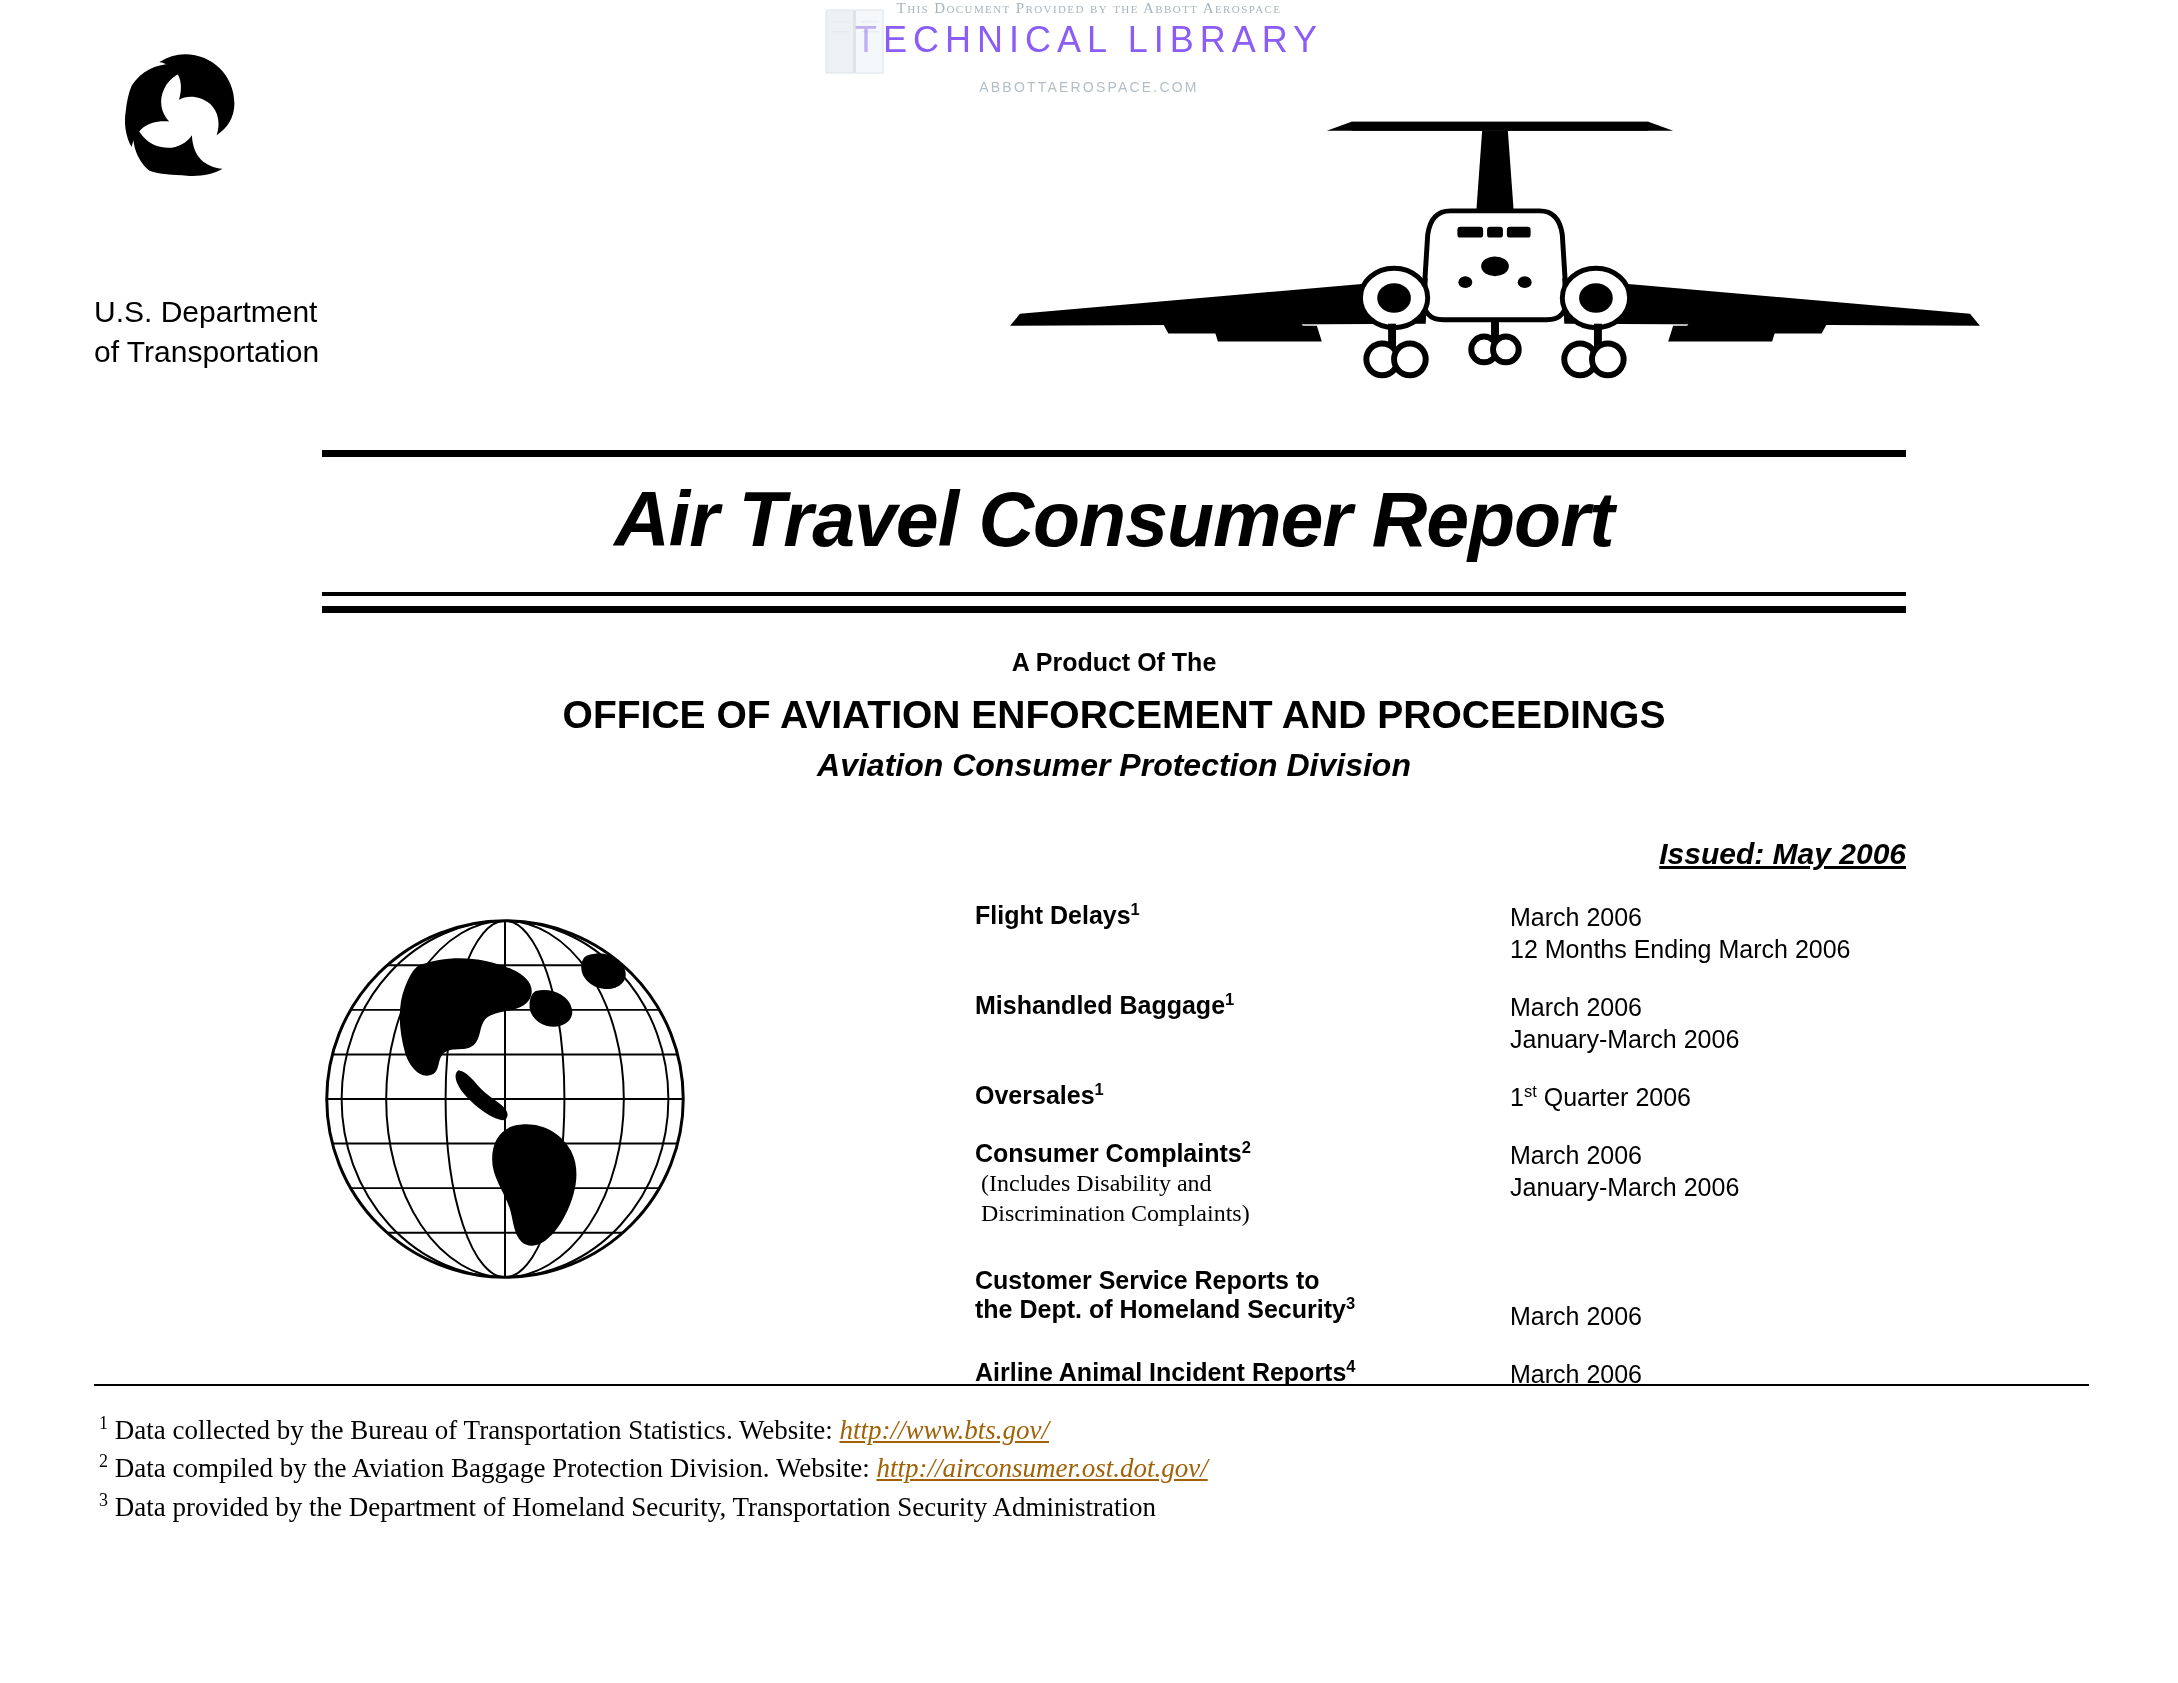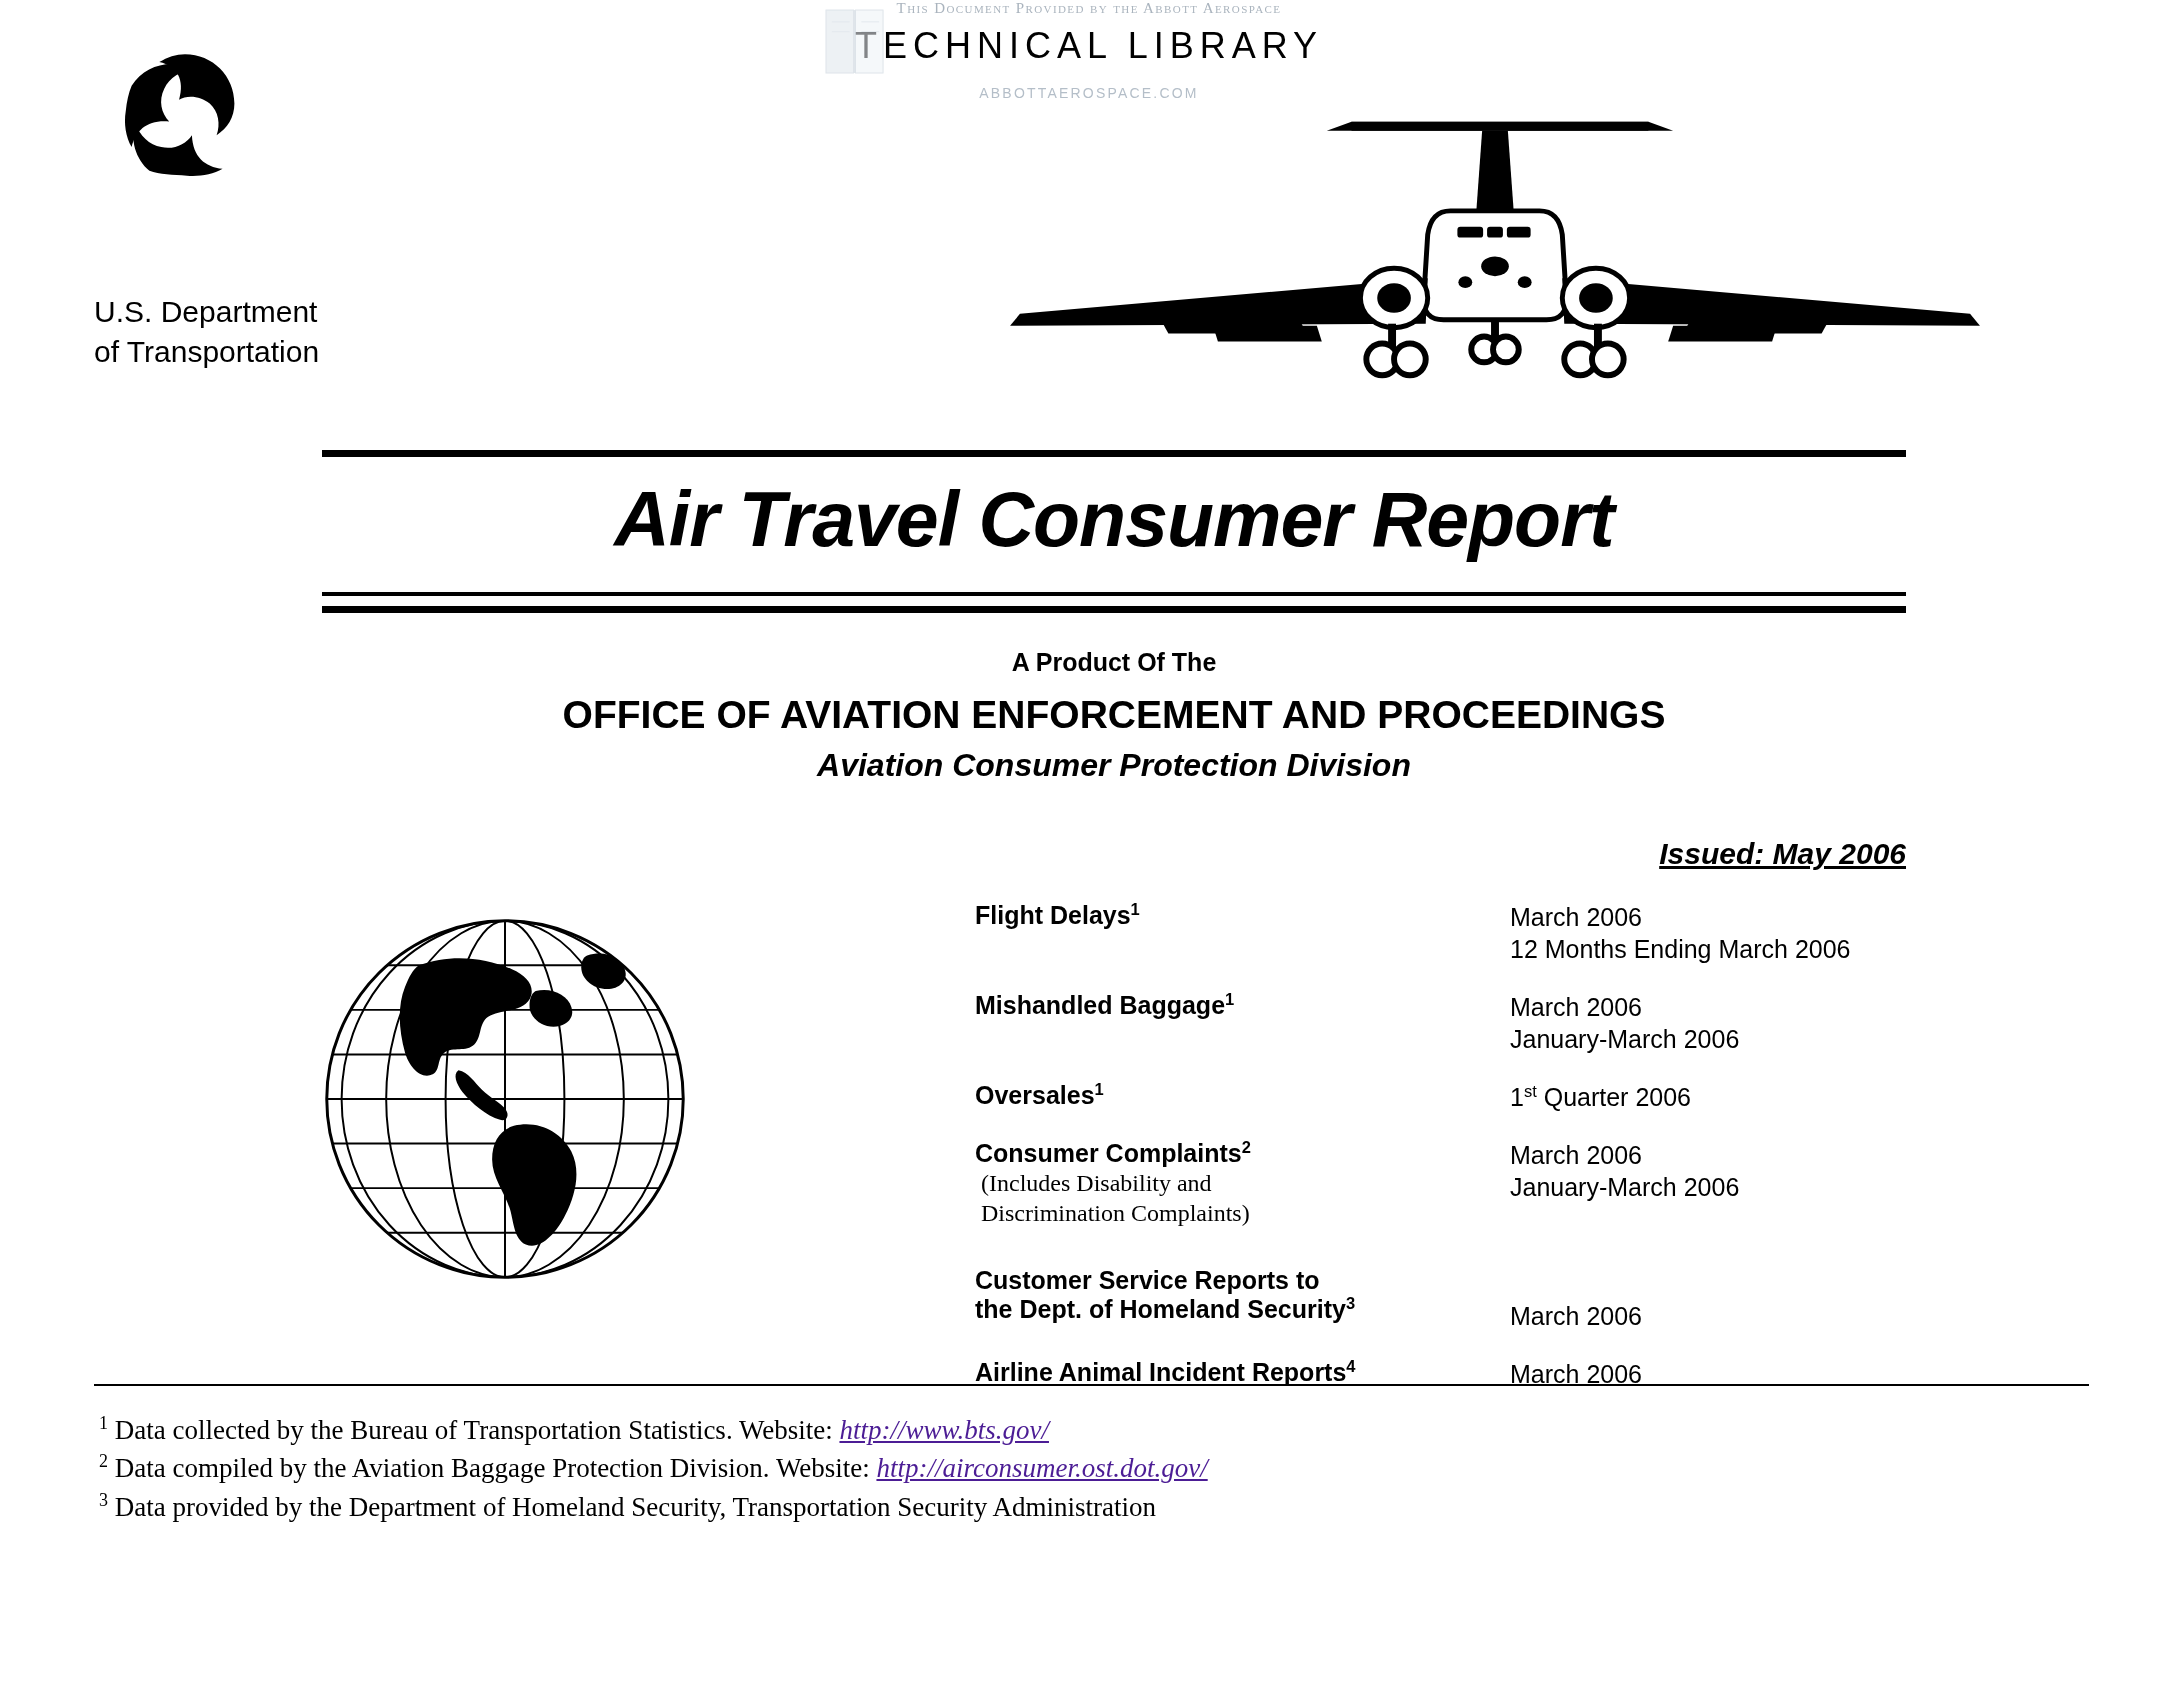--- a/index.html
+++ b/index.html
@@ -32,22 +32,22 @@
     letter-spacing: 1.4px;
     font-variant: small-caps;
     font-family: "Liberation Serif", serif;
     color: #aab4be;
     white-space: nowrap;
   }
   .wm-line2 {
     font-size: 36px;
     letter-spacing: 6px;
     font-family: "Liberation Sans", sans-serif;
-    color: #000000;
-    margin-top: 8px;
+    color: #8b5cf6;
+    margin-top: 2px;
     white-space: nowrap;
   }
   .wm-line3 {
     font-size: 14px;
     letter-spacing: 2.2px;
     color: #b4bec8;
     margin-top: 18px;
     white-space: nowrap;
   }
   .wm-book {
@@ -206,21 +206,21 @@
     left: 99px;
     top: 1411px;
     width: 1881px;
     font-family: "Liberation Serif", serif;
     font-size: 27px;
     line-height: 1.42;
   }
   .footnotes div { white-space: nowrap; }
   .fn-sup { font-size: 18px; vertical-align: super; line-height: 0; }
   .link {
-    color: #4c1d95;
+    color: #a16207;
     text-decoration: underline;
     font-style: italic;
   }
 </style>
 </head>
 <body>
 
 <div class="watermark">
   <svg class="wm-book" viewBox="0 0 64 76">
     <rect x="2" y="4" width="28" height="64" fill="#dfe6ec" stroke="#c3ced8"></rect>

